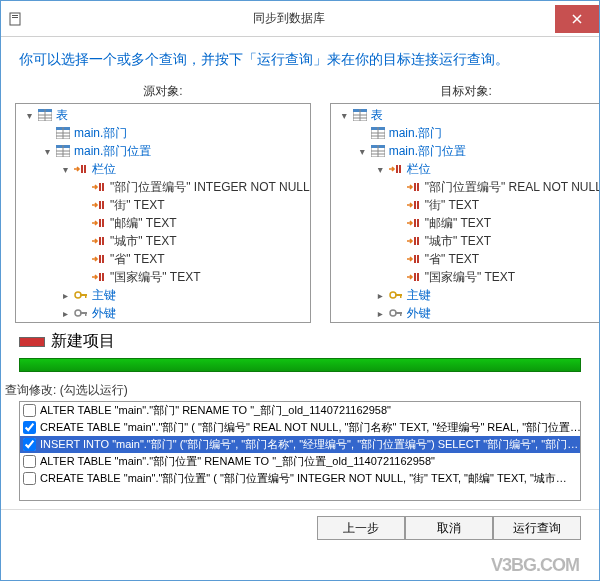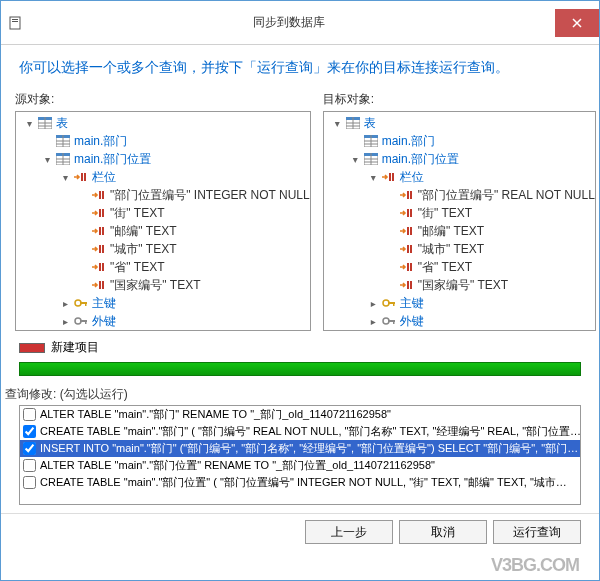--- a/index.html
+++ b/index.html
@@ -1,43 +1,43 @@
 <!DOCTYPE html>
 <html><head>
 <meta charset="utf-8">
 <style>
 * { margin: 0; padding: 0; box-sizing: border-box; font-family: "Microsoft YaHei", SimSun, sans-serif; }
 body { background: #fff; width: 600px; height: 581px; overflow: hidden; border: 1px solid #5a9bd4; position: relative; }
-.titlebar { height: 44px; background: #fff; display: flex; align-items: center; border-bottom: 1px solid #d0d0d0; }
+.titlebar { height: 36px; background: #fff; display: flex; align-items: center; border-bottom: 1px solid #d0d0d0; }
 .title-icon { width: 16px; height: 16px; margin-left: 6px; display: inline-flex; align-items: center; justify-content: center; }
 .title-text { flex: 1; text-align: center; font-size: 12px; color: #333; }
 .close-btn { width: 44px; height: 28px; background: #c75050; color: #fff; display: flex; align-items: center; justify-content: center; font-size: 14px; cursor: pointer; }
 .instruction { padding: 14px 18px; font-size: 14px; color: #0066cc; }
-.panes { display: flex; padding: 0 14px; gap: 12px; }
+.panes { display: flex; padding: 0 14px; gap: 19px; text-align: center; }
 .pane-col { flex: 1; display: flex; flex-direction: column; }
 .pane-label { font-size: 12px; color: #333; margin-bottom: 3px; }
 .tree-box { border: 1px solid #999; height: 220px; overflow: auto; background: #fff; position: relative; }
 .tree { font-size: 12px; padding: 2px 0; }
 .tree-row { display: flex; align-items: center; height: 18px; white-space: nowrap; cursor: pointer; }
 .expander { width: 11px; height: 11px; display: inline-flex; align-items: center; justify-content: center; color: #666; font-size: 10px; margin-right: 2px; }
 .row-icon { width: 16px; height: 14px; display: inline-flex; align-items: center; justify-content: center; margin-right: 3px; }
 .indent { display: inline-block; }
 .node-text { color: #0066cc; }
 .node-text.plain { color: #333; }
-.legend { display: flex; align-items: center; padding: 8px 18px 4px; gap: 24px; font-size: 12px; }
+.legend { display: flex; align-items: center; padding: 8px 18px 4px; gap: 24px; font-size: 16px; }
 .legend-swatch { width: 26px; height: 10px; border: 1px solid #666; display: inline-block; margin-right: 6px; vertical-align: middle; }
 .swatch-red { background: #cc3333; }
 .swatch-blue { background: #3355cc; }
 .progress { margin: 2px 18px 10px; height: 14px; background: linear-gradient(#11c211,#0a9a0a); border: 1px solid #0a7a0a; }
 .query-label { font-size: 12px; padding: 0 4px 2px; color: #333; }
 .query-box { margin: 0 18px 8px; border: 1px solid #999; height: 100px; overflow: auto; font-size: 11px; background: #fff; }
 .q-row { display: flex; align-items: center; height: 17px; padding-left: 3px; white-space: nowrap; }
 .q-row input { margin-right: 4px; }
 .q-row.sel { background: #3366cc; color: #fff; }
-.btn-row { display: flex; justify-content: flex-end; gap: 6px; padding: 6px 18px 0; border-top: 1px solid #ddd; margin-top: 4px; }
+.btn-row { display: flex; justify-content: flex-end; padding: 6px 18px 0; border-top: 1px solid #ddd; margin-top: 4px; }
 .btn { min-width: 88px; height: 24px; border: 1px solid #999; background: #f4f4f4; font-size: 12px; cursor: pointer; }
 .watermark { position: absolute; right: 20px; bottom: 4px; font-size: 18px; color: rgba(0,0,0,0.28); font-weight: bold; letter-spacing: -1px; font-family: Arial; }
 svg { display: block; }
 </style>
 </head>
 <body>
 
 <div class="titlebar">
   <span class="title-icon">
     <svg width="14" height="14" viewBox="0 0 14 14">

